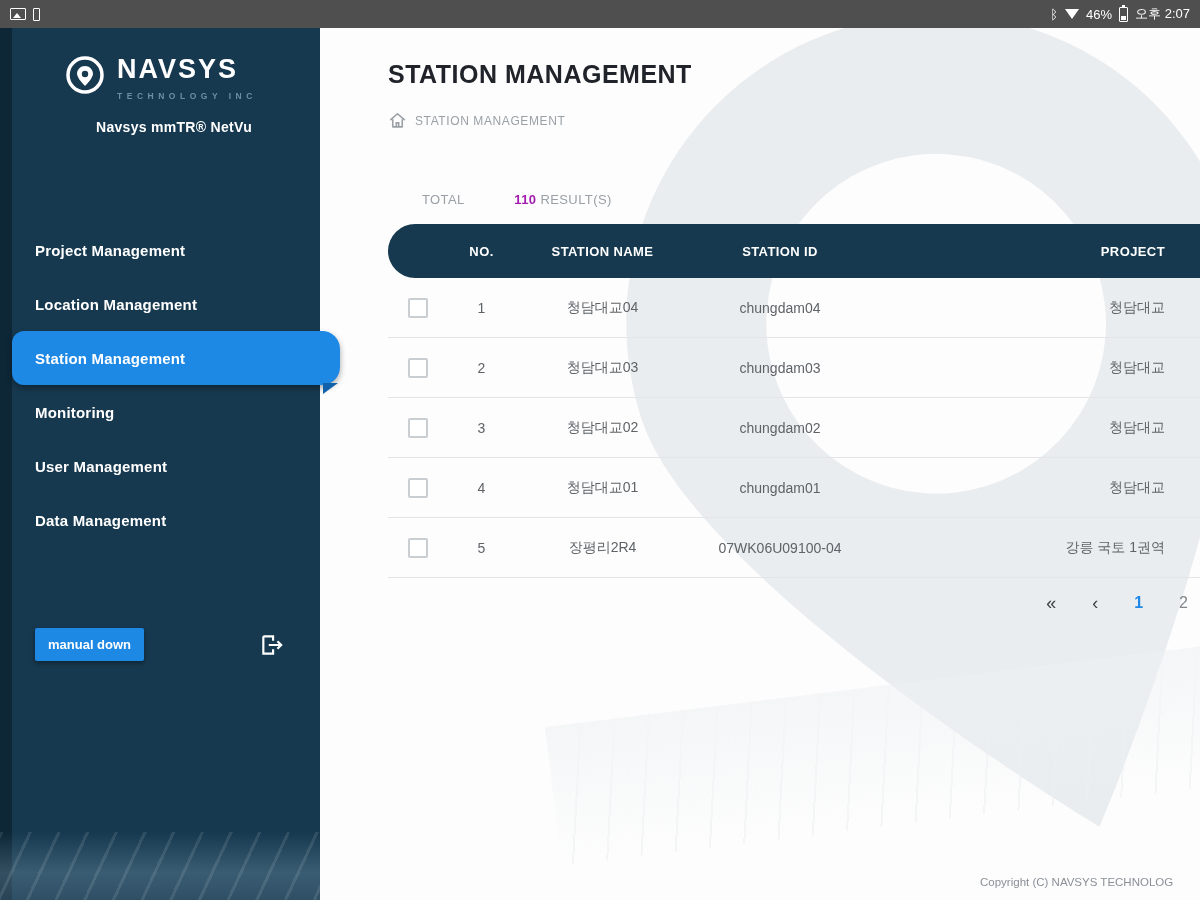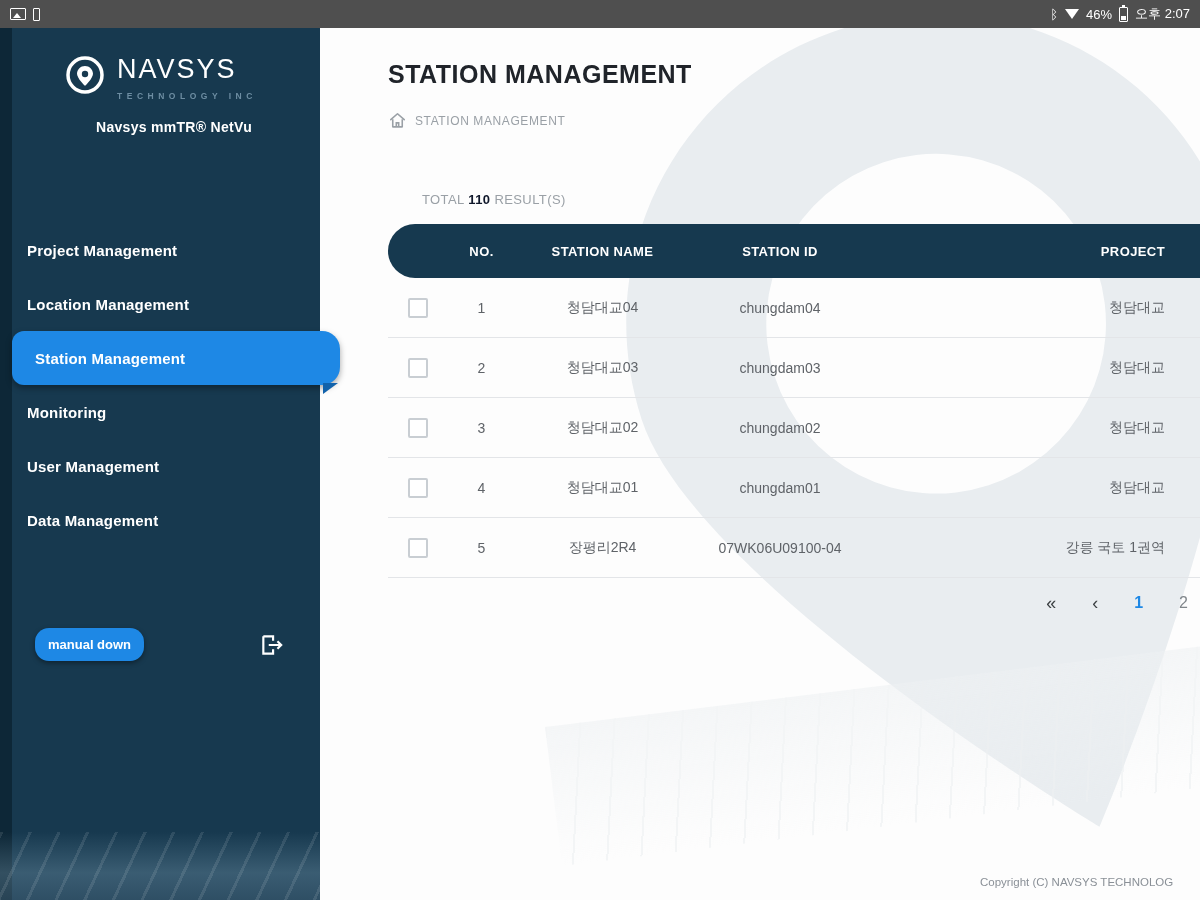--- a/index.html
+++ b/index.html
@@ -24,37 +24,37 @@
 
   
   .sidebar { position:absolute; top:28px; left:0; width:320px; height:872px;
     background:#17394f; z-index:10; overflow:visible; }
   .sidebar::before { content:''; position:absolute; left:0; top:0; width:12px; height:100%;
     background:#0d2737; }
   .logo-block { padding-top:26px; text-align:center; }
   .logo-row { display:flex; align-items:flex-start; justify-content:center; gap:10px; }
   .logo-mark { width:44px; height:44px; flex:0 0 auto; }
   .logo-texts { text-align:left; padding-top:2px; }
-  .logo-title { color:#fff; font-size:27px; font-weight:normal; letter-spacing:2px; line-height:1; }
+  .logo-title { color:#fff; font-size:27px; font-weight:bold; letter-spacing:2px; line-height:1; }
   .logo-sub { color:#6d8da2; font-size:8.5px; letter-spacing:4.5px; font-weight:bold; margin-top:8px; }
   .product-name { color:#fff; font-size:14px; font-weight:bold; margin-top:18px; letter-spacing:.3px;padding-left:28px; }
 
   .menu { margin-top:88px; }
-  .menu-item { height:54px; display:flex; align-items:center; padding-left:27px;
+  .menu-item { height:54px; display:flex; align-items:center; padding-left:35px;
     color:#fff; font-size:15px; font-weight:bold; letter-spacing:.2px; cursor:pointer; }
   .menu-item.active { position:relative; margin-left:12px; width:328px; padding-left:23px;
     background:#1e88e5; border-radius:12px 18px 18px 12px;
     box-shadow:0 3px 6px rgba(0,0,0,.35); }
   .menu-item.active::after { content:''; position:absolute; right:2px; bottom:-9px;
     width:0; height:0; border-top:11px solid #1262ab; border-right:15px solid transparent; }
 
   .sidebar-bottom { position:absolute; left:0; top:600px; width:100%; padding:0 35px;
     display:flex; align-items:center; justify-content:space-between; }
   .manual-btn { background:#1e88e5; color:#fff; border:none; font-family:inherit;
-    font-size:13px; font-weight:bold; padding:9px 13px; border-radius:14px;
+    font-size:13px; font-weight:bold; padding:9px 13px; border-radius:2px;
     box-shadow:0 2px 5px rgba(0,0,0,.4); cursor:pointer; }
   .logout-icon { width:26px; height:26px; cursor:pointer; }
 
   .sidebar-photo { position:absolute; bottom:0; left:0; width:100%; height:68px;
     background:linear-gradient(180deg, rgba(255,255,255,0) 0%, rgba(150,185,205,.28) 60%, rgba(90,120,140,.35) 100%); }
   .sidebar-photo::after { content:''; position:absolute; inset:0;
     background:repeating-linear-gradient(115deg, rgba(255,255,255,.10) 0 3px, transparent 3px 26px); }
 
   
   .main { position:absolute; top:28px; left:320px; width:880px; height:872px;
@@ -67,21 +67,21 @@
                linear-gradient(180deg, rgba(238,241,243,.9), rgba(255,255,255,0)); }
 
   .page-title { position:relative; z-index:1; margin:32px 0 0 68px; font-size:25px;
     font-weight:bold; color:#20242a; letter-spacing:.5px; }
   .breadcrumb { position:relative; z-index:1; margin:22px 0 0 68px; display:flex;
     align-items:center; gap:8px; color:#9aa0a6; }
   .breadcrumb-label { font-size:12px; letter-spacing:.6px; }
 
   .total-line { position:relative; z-index:1; margin:62px 0 0 102px; font-size:13px;
     color:#9aa0a6; letter-spacing:.4px; }
-  .total-count { color:#0f172a; font-weight:bold; }
+  .total-count { color:#a21caf; font-weight:bold;margin-left:46px; }
 
   .table { position:relative; z-index:1; margin:17px 0 0 68px; width:905px; }
   .thead { display:grid; grid-template-columns:60px 67px 175px 180px 1fr;
     height:54px; align-items:center; background:#16394f; color:#fff;
     border-radius:27px 0 0 27px; font-size:13px; font-weight:bold; letter-spacing:.4px; }
   .th { text-align:center; }
   .th.col3 { text-align:right; padding-right:128px; }
   .trow { display:grid; grid-template-columns:60px 67px 175px 180px 1fr; height:60px;
     align-items:center; border-bottom:1px solid #e3e5e8; font-size:14px; color:#5f6368; }
   .td { text-align:center; }

